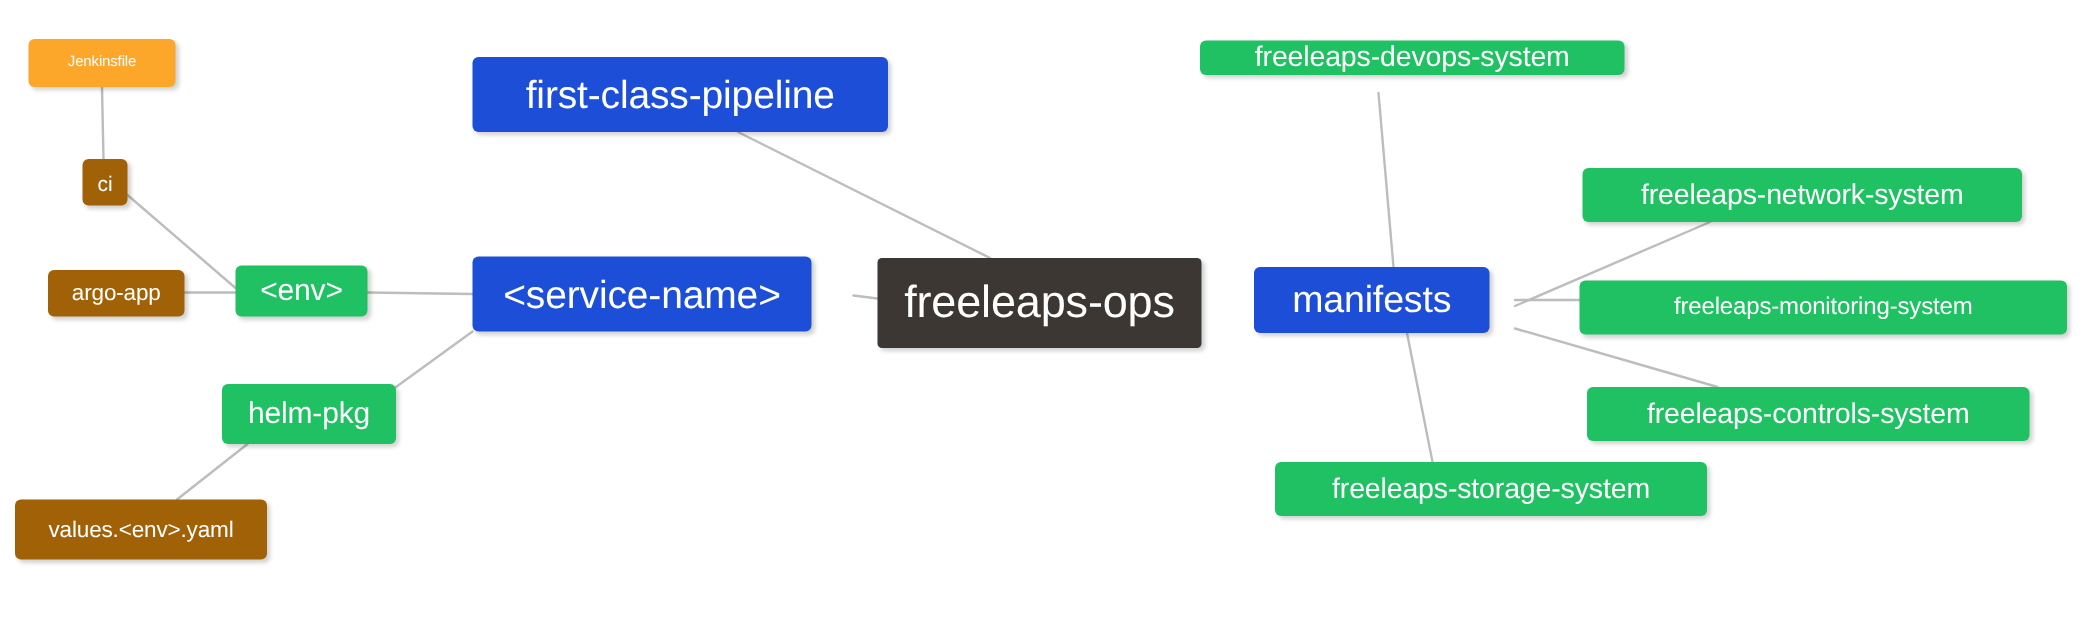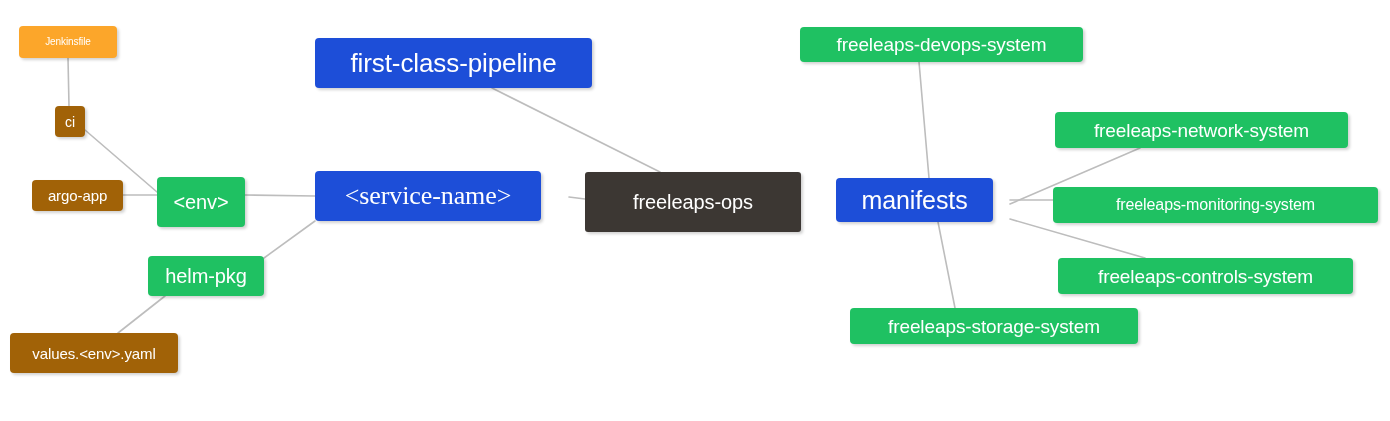--- a/index.html
+++ b/index.html
@@ -73,42 +73,42 @@
   <div id="node-layer">
       <div class="mm-node orange" style="left: 19px; top: 26px; width: 98px; height: 32px; font-size: 10px;">
         <span>Jenkinsfile</span>
       </div>
       <div class="mm-node red" style="left: 55px; top: 106px; width: 30px; height: 31px; font-size: 14px;">
         <span>ci</span>
       </div>
       <div class="mm-node red" style="left: 32px; top: 180px; width: 91px; height: 31px; font-size: 15px;">
         <span>argo-app</span>
       </div>
-      <div class="mm-node green" style="left: 157px; top: 177px; width: 88px; height: 50px; font-size: 20px;">
+      <div class="mm-node green" style="left: 157px; top: 177px; width: 88px; height: 34px; font-size: 20px;">
         <span>&lt;env&gt;</span>
       </div>
       <div class="mm-node green" style="left: 148px; top: 256px; width: 116px; height: 40px; font-size: 20px;">
         <span>helm-pkg</span>
       </div>
       <div class="mm-node red" style="left: 10px; top: 333px; width: 168px; height: 40px; font-size: 15px;">
         <span>values.&lt;env&gt;.yaml</span>
       </div>
       <div class="mm-node blue" style="left: 315px; top: 38px; width: 277px; height: 50px; font-size: 26px;">
         <span>first-class-pipeline</span>
       </div>
-      <div class="mm-node blue" style="left: 315px; top: 171px; width: 226px; height: 50px; font-size: 26px; font-family: Liberation Serif, serif;">
+      <div class="mm-node blue" style="left: 315px; top: 171px; width: 226px; height: 50px; font-size: 26px;">
         <span>&lt;service-name&gt;</span>
       </div>
-      <div class="mm-node root" style="left: 585px; top: 172px; width: 216px; height: 60px; font-size: 20px;">
+      <div class="mm-node root" style="left: 585px; top: 172px; width: 216px; height: 60px; font-size: 30px;">
         <span>freeleaps-ops</span>
       </div>
       <div class="mm-node blue" style="left: 836px; top: 178px; width: 157px; height: 44px; font-size: 25px;">
         <span>manifests</span>
       </div>
-      <div class="mm-node green" style="left: 800px; top: 27px; width: 283px; height: 35px; font-size: 19px;">
+      <div class="mm-node green" style="left: 800px; top: 27px; width: 283px; height: 23px; font-size: 19px;">
         <span>freeleaps-devops-system</span>
       </div>
       <div class="mm-node green" style="left: 1055px; top: 112px; width: 293px; height: 36px; font-size: 19px;">
         <span>freeleaps-network-system</span>
       </div>
       <div class="mm-node green" style="left: 1053px; top: 187px; width: 325px; height: 36px; font-size: 16px;">
         <span>freeleaps-monitoring-system</span>
       </div>
       <div class="mm-node green" style="left: 1058px; top: 258px; width: 295px; height: 36px; font-size: 19px;">
         <span>freeleaps-controls-system</span>

